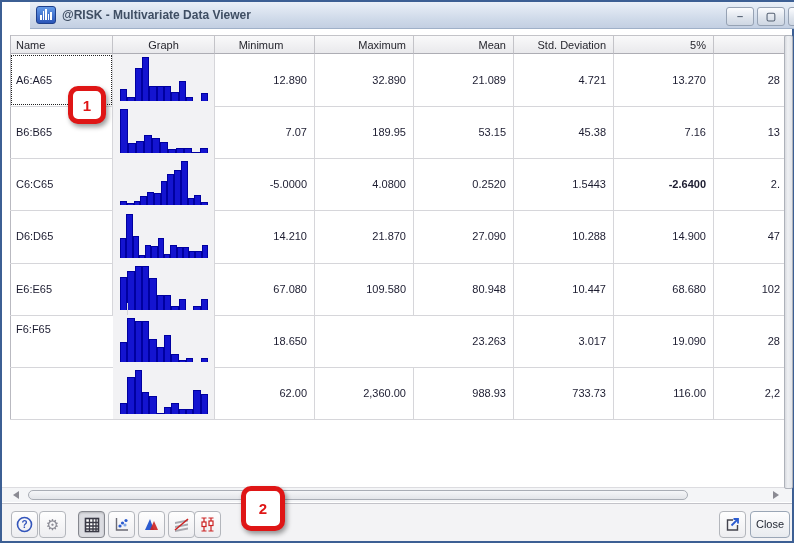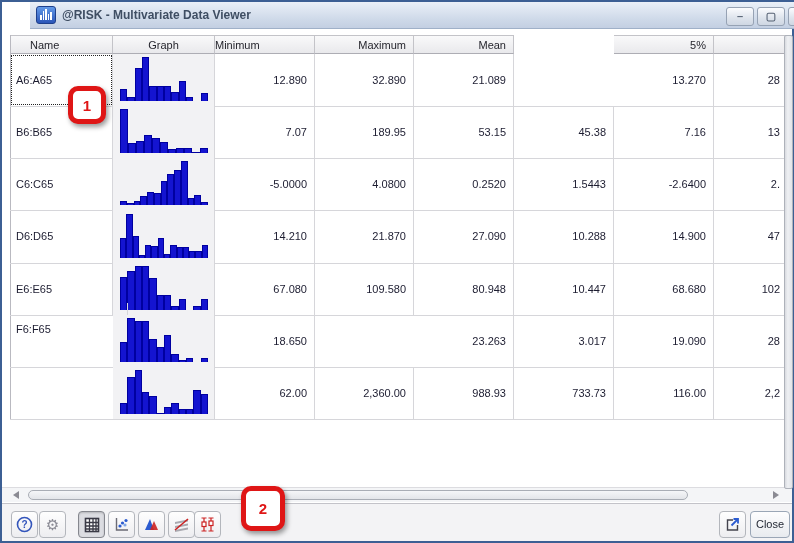--- a/index.html
+++ b/index.html
@@ -92,25 +92,26 @@
           <i style="height:8px"></i>
         </div>
     </div>
     <div class="title-text">@RISK - Multivariate Data Viewer</div>
     <div class="winbtn min">–</div>
     <div class="winbtn max">▢</div>
     <div class="winbtn close">✕</div>
   </div>
 
   <div class="grid-area" id="grid">
-      <div class="hdr-cell" style="left: 8px; width: 103px; text-align: left; padding-left: 20px;">Name</div>
+      <div class="hdr-cell" style="left: 8px; width: 103px; text-align: left; padding-left: 6px;">Name</div>
       <div class="hdr-cell" style="left: 111px; width: 102px; text-align: center;">Graph</div>
-      <div class="hdr-cell" style="left: 213px; width: 100px; text-align: left; padding-right: 7px;">Minimum</div>
+      <div class="hdr-cell" style="left: 213px; width: 100px; text-align: center; padding-right: 7px;">Minimum</div>
       <div class="hdr-cell" style="left: 412px; width: 100px; text-align: right; padding-right: 7px;">Mean</div>
       <div class="hdr-cell" style="left: 313px; width: 99px; text-align: right; padding-right: 7px;">Maximum</div>
+      <div class="hdr-cell" style="left: 512px; width: 100px; text-align: right; padding-right: 7px;">Std. Deviation</div>
       <div class="hdr-cell" style="left: 612px; width: 100px; text-align: right; padding-right: 7px;">5%</div>
       <div class="hdr-cell" style="left: 712px; width: 74px; text-align: right; padding-right: 7px;"></div>
       <div class="tbl-left-border" style="left: 8px; top: 5px; height: 383.98px;"></div>
       <div class="cell name focused" style="left: 8px; top: 24px; width: 103px; height: 52.14px;">A6:A65</div>
       <div class="cell graph" style="left: 111px; top: 24px; width: 102px; height: 52.14px;">
         <div class="hist" style="left: 7px; bottom: 5px; width: 88px; height: 44px;">
           <i style="width: 7.33333px; height: 12px;"></i>
           <i style="width: 7.33333px; height: 4px;"></i>
           <i style="width: 7.33333px; height: 33px;"></i>
           <i style="width: 7.33333px; height: 44px;"></i>
@@ -120,20 +121,21 @@
           <i style="width: 7.33333px; height: 9px;"></i>
           <i style="width: 7.33333px; height: 20px;"></i>
           <i style="width: 7.33333px; height: 4px;"></i>
           <i class="zero" style="width: 7.33333px; height: 0px;"></i>
           <i style="width: 7.33333px; height: 8px;"></i>
         </div>
       </div>
       <div class="cell num" style="left: 213px; top: 24px; width: 100px; height: 52.14px;">12.890</div>
       <div class="cell num" style="left: 313px; top: 24px; width: 99px; height: 52.14px;">32.890</div>
       <div class="cell num" style="left: 412px; top: 24px; width: 100px; height: 52.14px;">21.089</div>
+      <div class="cell num" style="left: 512px; top: 24px; width: 100px; height: 52.14px;">4.721</div>
       <div class="cell num" style="left: 612px; top: 24px; width: 100px; height: 52.14px;">13.270</div>
       <div class="cell num" style="left: 712px; top: 24px; width: 74px; height: 52.14px;">28</div>
       <div class="row-line" style="left: 8px; top: 76.14px; width: 778px;"></div>
       <div class="cell name" style="left: 8px; top: 76.14px; width: 103px; height: 52.14px;">B6:B65</div>
       <div class="cell graph" style="left: 111px; top: 76.14px; width: 102px; height: 52.14px;">
         <div class="hist" style="left: 7px; bottom: 5px; width: 88px; height: 44px;">
           <i style="width: 8px; height: 44px;"></i>
           <i style="width: 8px; height: 10px;"></i>
           <i style="width: 8px; height: 12px;"></i>
           <i style="width: 8px; height: 18px;"></i>
@@ -168,21 +170,21 @@
           <i style="width: 6.76923px; height: 44px;"></i>
           <i style="width: 6.76923px; height: 7px;"></i>
           <i style="width: 6.76923px; height: 10px;"></i>
           <i style="width: 6.76923px; height: 3px;"></i>
         </div>
       </div>
       <div class="cell num" style="left: 213px; top: 128.28px; width: 100px; height: 52.14px;">-5.0000</div>
       <div class="cell num" style="left: 313px; top: 128.28px; width: 99px; height: 52.14px;">4.0800</div>
       <div class="cell num" style="left: 412px; top: 128.28px; width: 100px; height: 52.14px;">0.2520</div>
       <div class="cell num" style="left: 512px; top: 128.28px; width: 100px; height: 52.14px;">1.5443</div>
-      <div class="cell num" style="left: 612px; top: 128.28px; width: 100px; height: 52.14px;">-2.6400</div>
+      <div class="cell num" style="left: 612px; top: 128.28px; width: 100px; height: 52.14px; font-weight: bold;">-2.6400</div>
       <div class="cell num" style="left: 712px; top: 128.28px; width: 74px; height: 52.14px;">2.</div>
       <div class="row-line" style="left: 8px; top: 180.42px; width: 778px;"></div>
       <div class="cell name" style="left: 8px; top: 180.42px; width: 103px; height: 52.14px;">D6:D65</div>
       <div class="cell graph" style="left: 111px; top: 180.42px; width: 102px; height: 52.14px;">
         <div class="hist" style="left: 7px; bottom: 5px; width: 88px; height: 44px;">
           <i style="width: 6.28571px; height: 20px;"></i>
           <i style="width: 6.28571px; height: 44px;"></i>
           <i style="width: 6.28571px; height: 22px;"></i>
           <i style="width: 6.28571px; height: 3px;"></i>
           <i style="width: 6.28571px; height: 13px;"></i>

